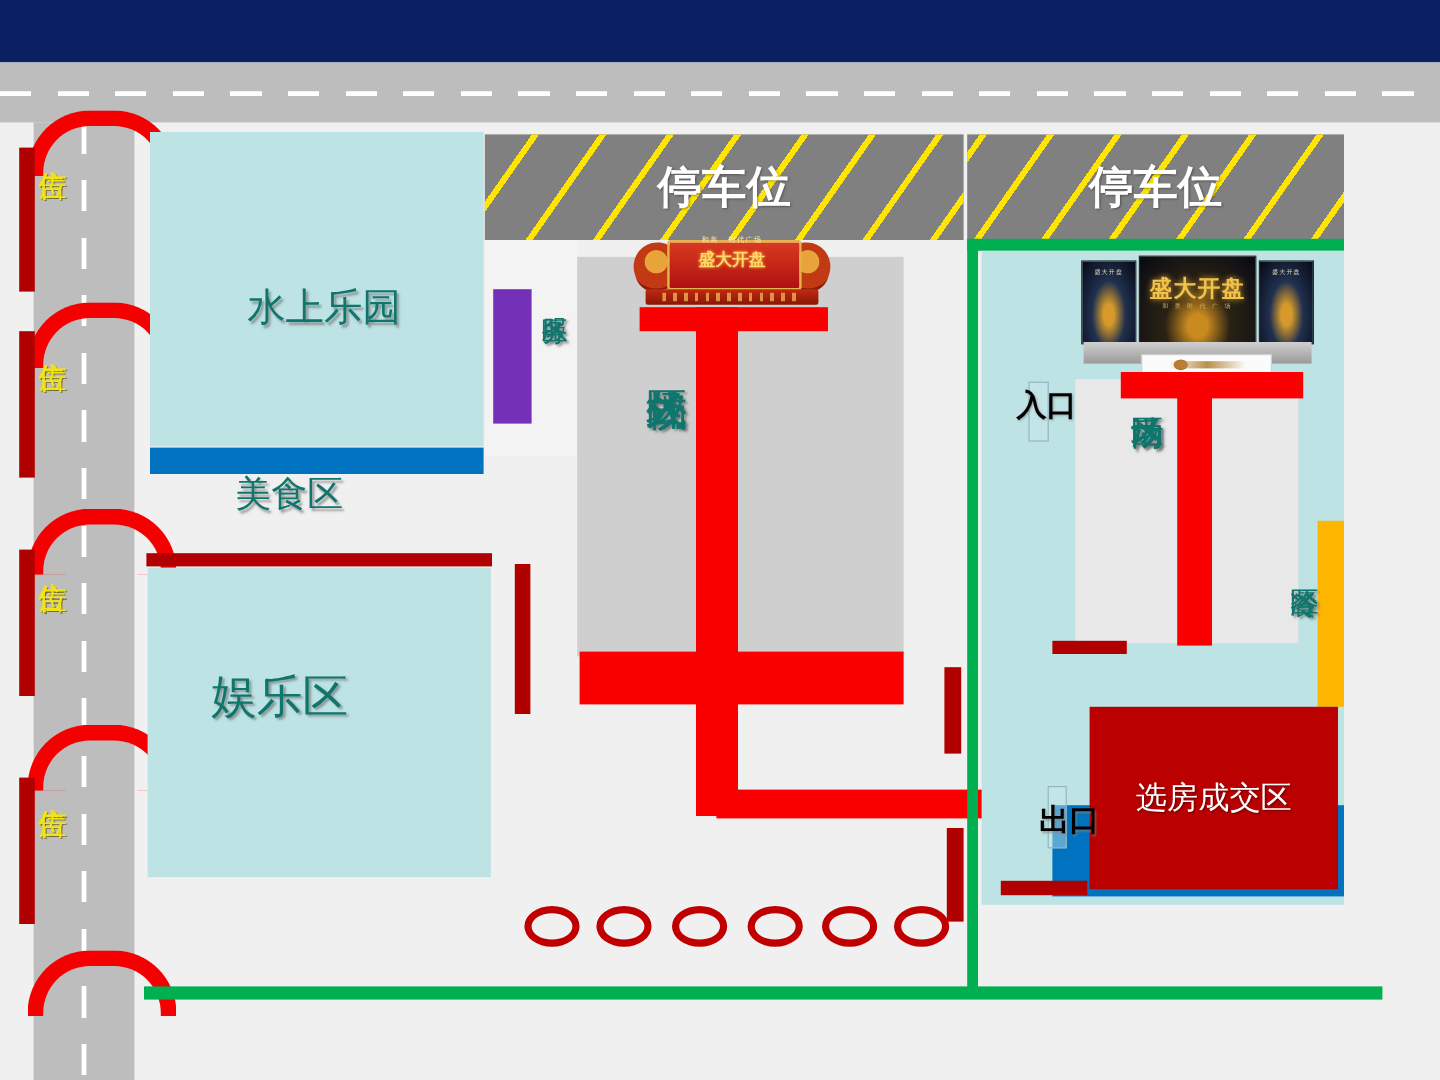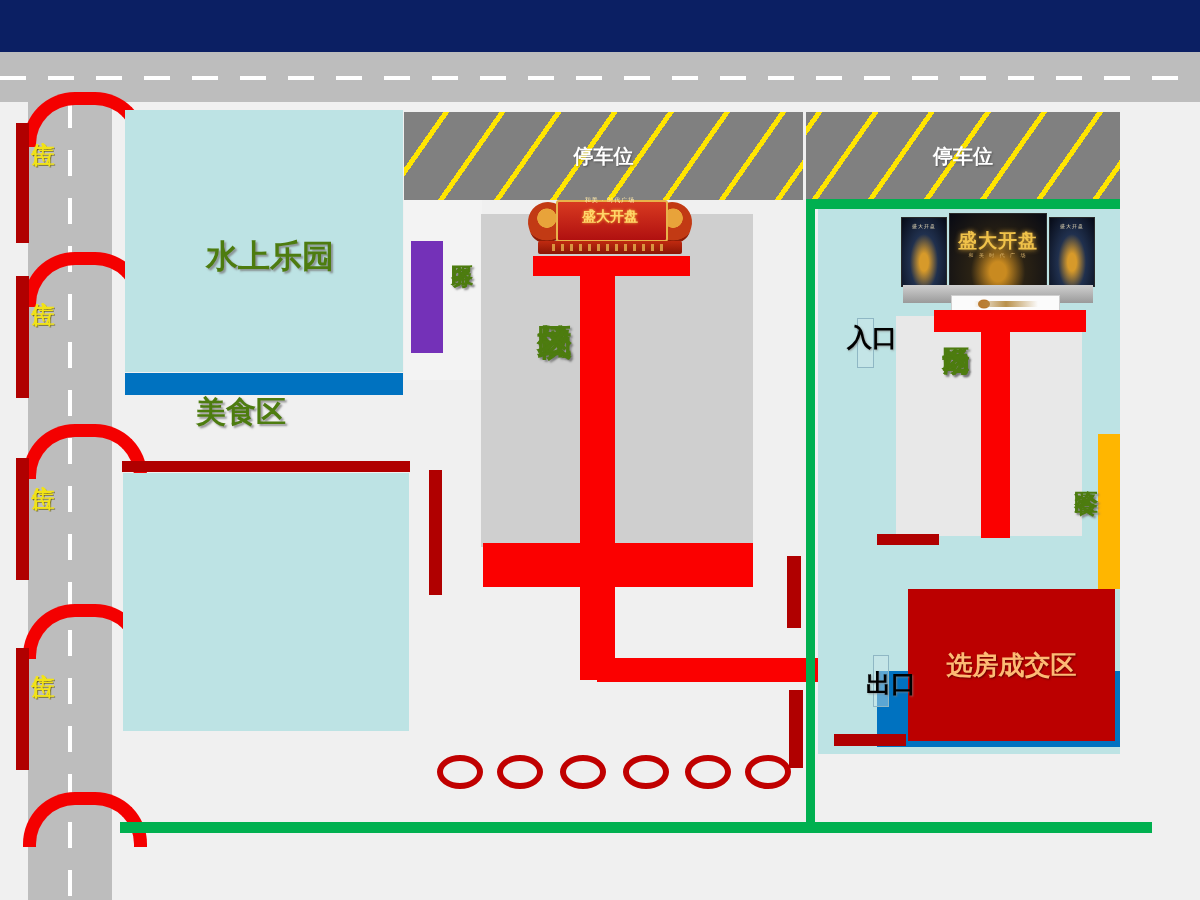--- a/index.html
+++ b/index.html
@@ -32,45 +32,45 @@
   .adlabel{position:absolute;color:#f2e317;font-size:24px;line-height:1.08;
      writing-mode:vertical-rl;text-orientation:upright;letter-spacing:1px;
      text-shadow:1px 1px 0 rgba(90,80,0,.55);}
 
   
   .zone{position:absolute;}
   .aqua{background:#bde3e4;}
   .grey-zone{background:#cfcfcf;}
   .light-grey-zone{background:#e8e8e8;}
 
-  .zone-label{position:absolute;color:#4d7c0f;font-weight:bold;
+  .zone-label{position:absolute;color:#0f766e;font-weight:normal;
       text-shadow:2px 2px 2px rgba(120,120,120,.75);white-space:nowrap;text-align:right;}
   .zone-label.vert{writing-mode:vertical-rl;text-orientation:upright;white-space:normal;}
 
   
   .parking{position:absolute;background:#808080;overflow:hidden;}
   .parking::after{content:"";position:absolute;inset:-20px;
      background:repeating-linear-gradient(-55deg,
         #ffe500 0 5px, transparent 5px 46px);}
   .parking .ptext{position:absolute;z-index:3;color:#ffffff;font-weight:bold;
-     font-size:20px;text-shadow:1px 1px 2px rgba(0,0,0,.35);
+     font-size:37px;text-shadow:1px 1px 2px rgba(0,0,0,.35);
      left:50%;top:50%;transform:translate(-50%,-50%);white-space:nowrap;}
 
   
   .carpet{position:absolute;background:#fb0000;}
   .darkbar{position:absolute;background:#b00000;}
   .greenline{position:absolute;background:#00b050;}
   .bluebar{position:absolute;background:#0072c0;}
   .purplebar{position:absolute;background:#7431b8;}
   .orangebar{position:absolute;background:#ffb600;}
 
   
   .dealzone{position:absolute;background:#bb0000;}
   .dealzone .dz-text{position:absolute;left:50%;top:50%;transform:translate(-50%,-50%);
-     color:#fdba74;font-weight:bold;font-size:26px;white-space:nowrap;
+     color:#ffffff;font-weight:normal;font-size:26px;white-space:nowrap;
      text-shadow:1px 1px 2px rgba(80,0,0,.8);}
 
   
   .gate{position:absolute;}
   .gate .gate-body{position:absolute;left:28px;top:4px;width:108px;height:38px;
      background:linear-gradient(#d83a20,#b01010);border:2px solid #e8b24a;border-radius:3px;}
   .gate .gate-text{position:absolute;left:28px;top:12px;width:108px;text-align:center;
      color:#ffd76a;font-weight:bold;font-size:14px;
      text-shadow:0 0 3px rgba(255,200,60,.9);}
   .gate .gate-top{position:absolute;left:40px;top:0px;width:84px;text-align:center;
@@ -164,20 +164,21 @@
   <div class="adlabel" style="left:30px;top:654px;">广告位</div>
 
   <div class="zone aqua" style="left:125px;top:110px;width:278px;height:262px;"></div>
   <div class="zone-label" style="left:206px;top:235px;font-size:32px;">水上乐园</div>
 
   <div class="bluebar" style="left:125px;top:373px;width:278px;height:22px;"></div>
   <div class="zone-label" style="left:196px;top:392px;font-size:30px;">美食区</div>
 
   <div class="darkbar" style="left:122px;top:461px;width:288px;height:11px;"></div>
   <div class="zone aqua" style="left:123px;top:473px;width:286px;height:258px;"></div>
+  <div class="zone-label" style="left:176px;top:555px;font-size:38px;">娱乐区</div>
 
   <div class="darkbar" style="left:429px;top:470px;width:13px;height:125px;"></div>
 
   <div class="parking" style="left:404px;top:112px;width:399px;height:88px;">
     <span class="ptext">停车位</span>
   </div>
   <div class="parking" style="left:806px;top:112px;width:314px;height:88px;">
     <span class="ptext">停车位</span>
   </div>
 

